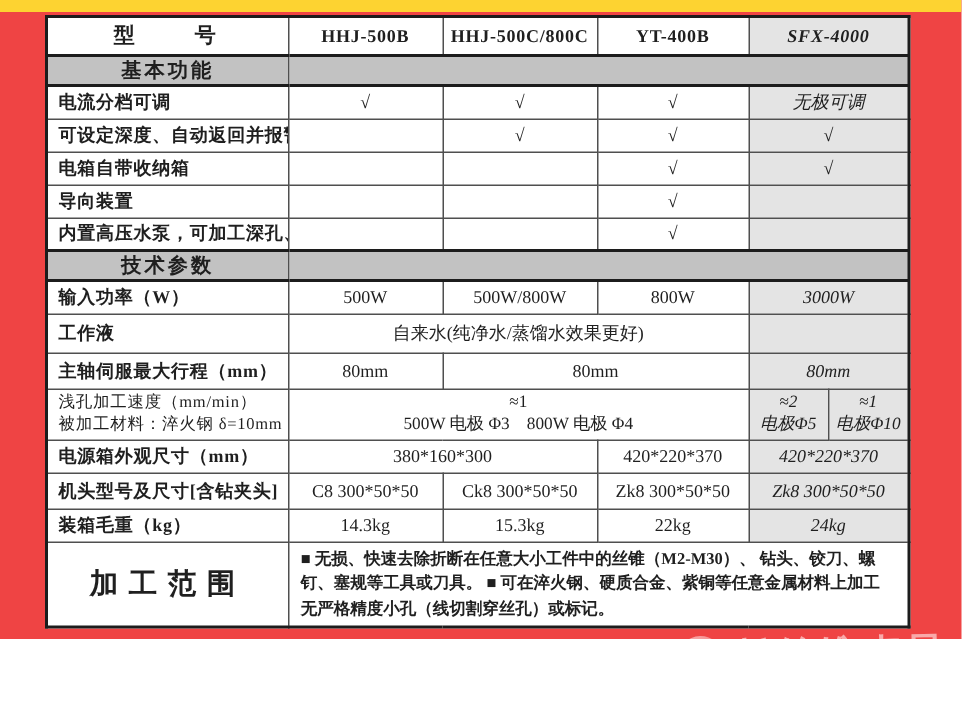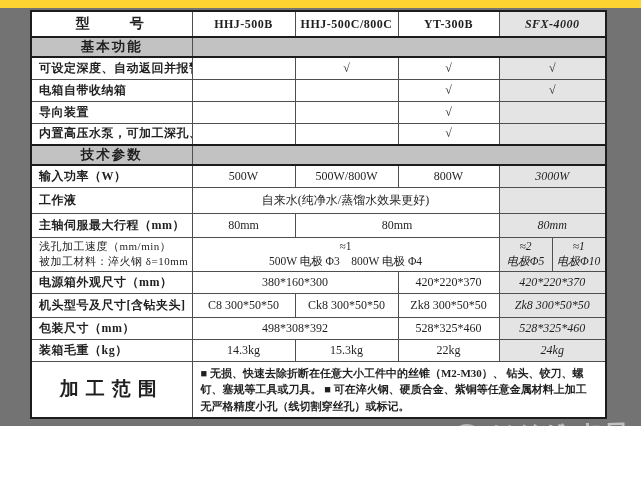--- a/index.html
+++ b/index.html
@@ -1,20 +1,20 @@
 <!DOCTYPE html>
 <html><head>
 <meta charset="utf-8">
 <style>
   * { margin:0; padding:0; box-sizing:border-box; }
   body { font-family:"Liberation Serif","DejaVu Serif",serif; }
   .page {
     position:relative;
     width:641px; height:426px;
-    background:#737373;
+    background:#ef4444;
     overflow:hidden;
   }
   .top-strip {
     position:absolute; top:0; left:0;
     width:641px; height:8px;
     background:#fdd331;
   }
   table.spec-table {
     position:absolute; left:30px; top:10px;
     width:575px;
@@ -96,29 +96,36 @@
       <col style="width:101px">
         <col style="width:53px">
         <col style="width:54px">
     </colgroup>
 
     <tbody>
         <tr class="h26">
       <td class="head-lbl">型　　号</td>
       <td class="model">HHJ-500B</td>
       <td class="model">HHJ-500C/800C</td>
-      <td class="model">YT-300B</td>
+      <td class="model">YT-400B</td>
       <td class="model gray" colspan="2">SFX-4000</td>
     </tr>
 
     <tr class="section-row h20">
       <td class="section-label">基本功能</td>
       <td colspan="5"></td>
     </tr>
 
+    <tr class="h22">
+      <td class="lbl">电流分档可调</td>
+      <td class="check">√</td>
+      <td class="check">√</td>
+      <td class="check">√</td>
+      <td class="gray" colspan="2">无极可调</td>
+    </tr>
 
     <tr class="h22">
       <td class="lbl">可设定深度、自动返回并报警</td>
       <td></td>
       <td class="check">√</td>
       <td class="check">√</td>
       <td class="check gray" colspan="2">√</td>
     </tr>
 
     <tr class="h22">
@@ -199,26 +206,20 @@
     </tr>
 
     <tr class="h24">
       <td class="lbl">机头型号及尺寸[含钻夹头]（mm）</td>
       <td>C8 300*50*50</td>
       <td>Ck8 300*50*50</td>
       <td>Zk8 300*50*50</td>
       <td class="gray" colspan="2">Zk8 300*50*50</td>
     </tr>
 
-    <tr class="h22">
-      <td class="lbl">包装尺寸（mm）</td>
-      <td colspan="2">498*308*392</td>
-      <td>528*325*460</td>
-      <td class="gray" colspan="2">528*325*460</td>
-    </tr>
 
     <tr class="h22">
       <td class="lbl">装箱毛重（kg）</td>
       <td>14.3kg</td>
       <td>15.3kg</td>
       <td>22kg</td>
       <td class="gray" colspan="2">24kg</td>
     </tr>
 
     <tr class="h46">

